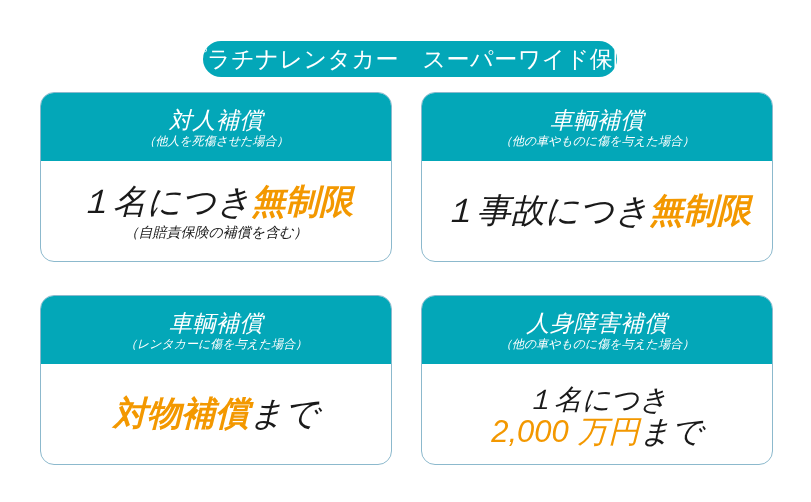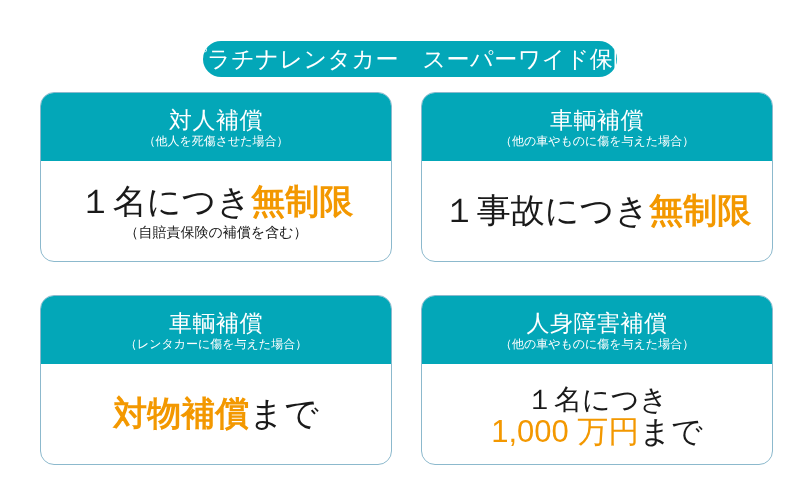--- a/index.html
+++ b/index.html
@@ -47,20 +47,21 @@
   
   .card {
     position: absolute;
     width: 352px;
     height: 170px;
     box-sizing: border-box;
     border: 1.5px solid #8CB9CD;
     border-radius: 14px;
     background: #ffffff;
     overflow: hidden;
+    font-style: italic;
   }
   .card.c1 { left: 40px;  top: 92px;  }
   .card.c2 { left: 421px; top: 92px;  }
   .card.c3 { left: 40px;  top: 295px; }
   .card.c4 { left: 421px; top: 295px; }
 
   .card-header {
     position: relative;
     height: 68px;
     background: #03A7B8;
@@ -189,19 +190,19 @@
   <div class="card c4">
     <div class="card-header">
       <div class="card-title">人身障害補償</div>
       <div class="card-subtitle">（他の車やものに傷を与えた場合）</div>
     </div>
     <div class="card-body with-note">
       <div class="value-line small-lead">
         <span class="v-black">１名につき</span>
       </div>
       <div class="value-line second">
-        <span class="v-orange-thin">1,000 万円</span>
+        <span class="v-orange-thin">2,000 万円</span>
           <span class="v-black">まで</span>
       </div>
     </div>
   </div>
 
 </div>
 
 </body></html>

